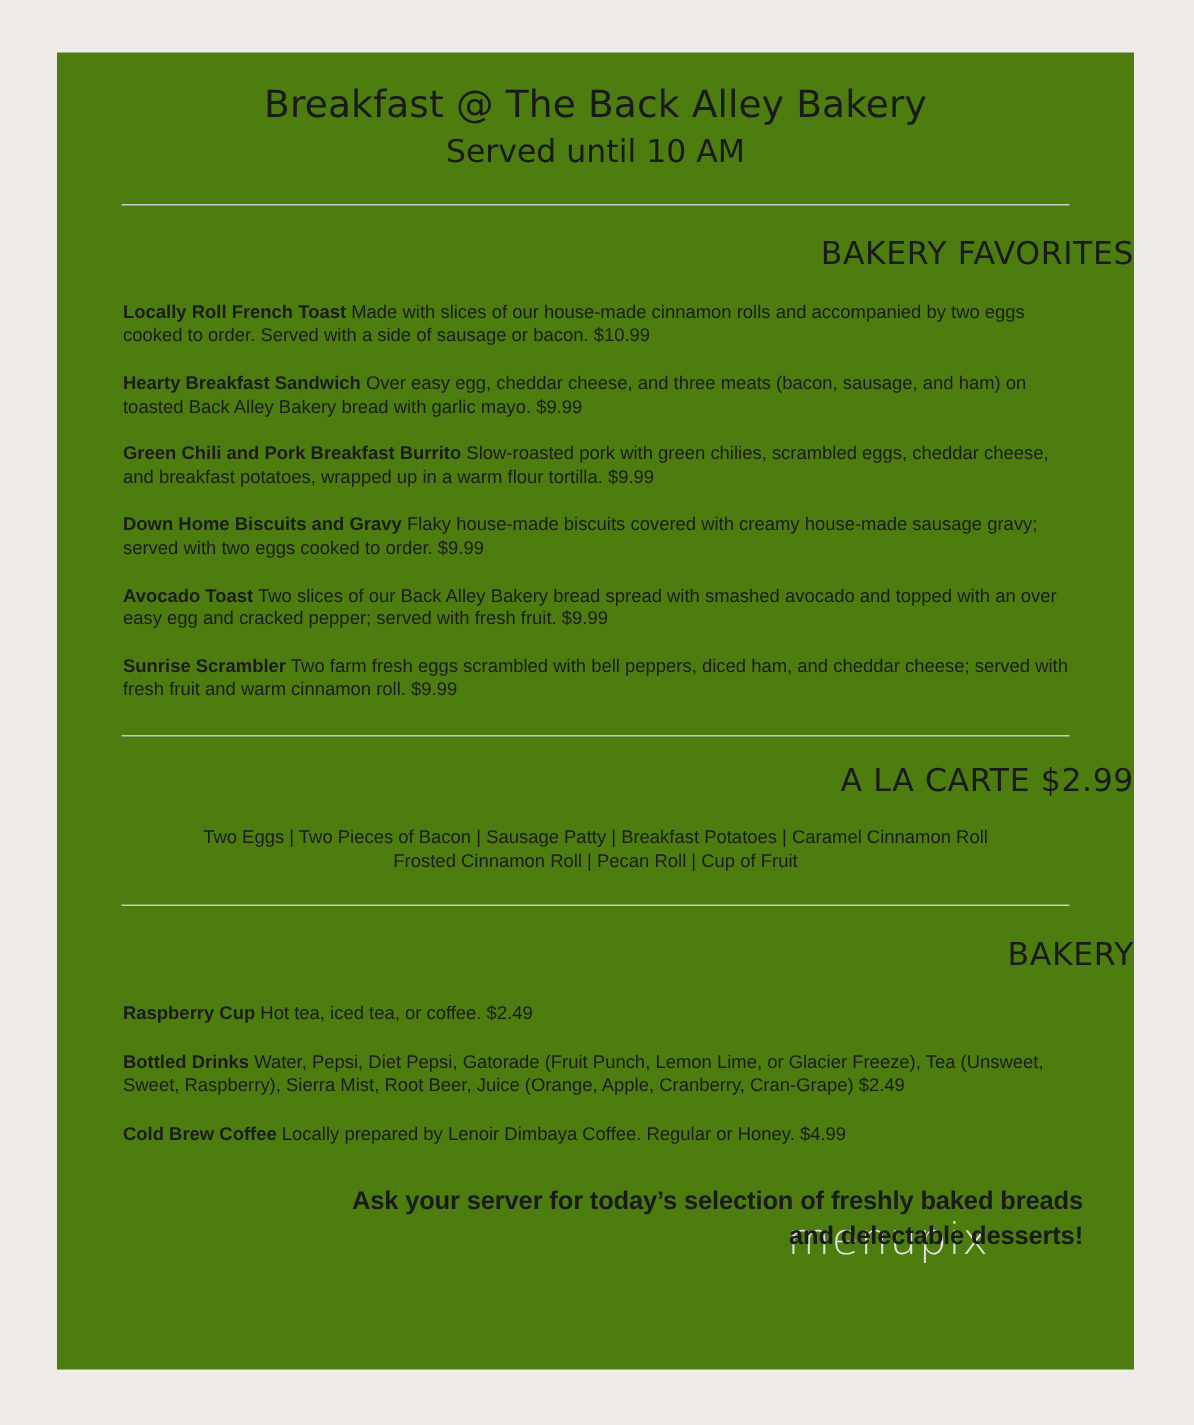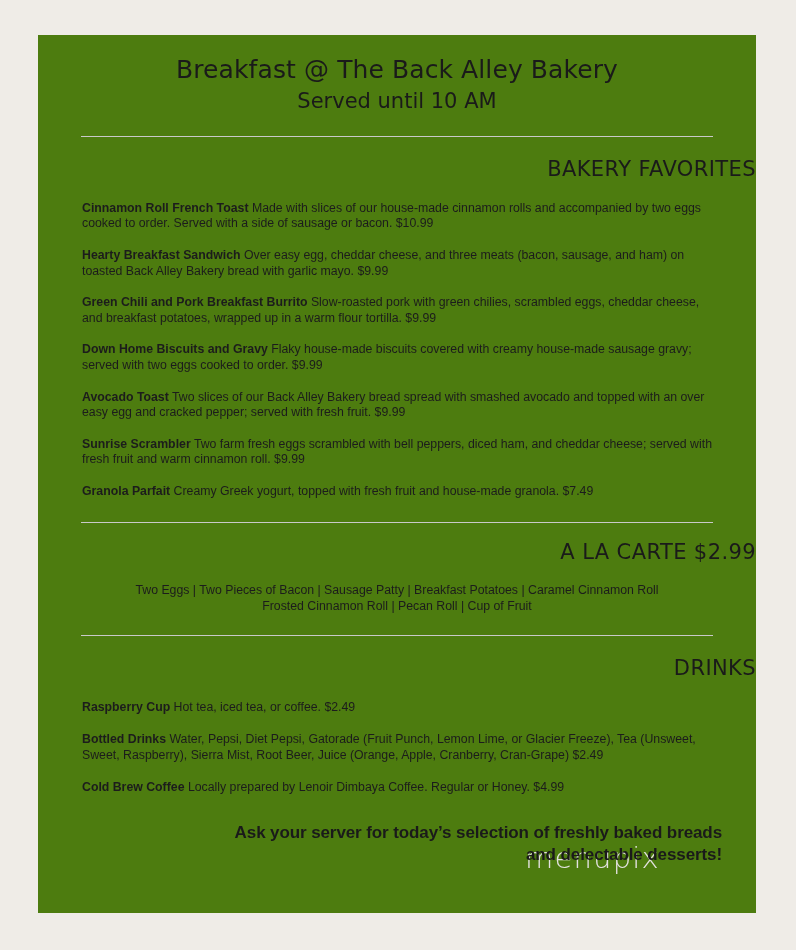--- a/index.html
+++ b/index.html
@@ -147,54 +147,51 @@
     <div class="menu-title">Breakfast  @ The Back Alley Bakery</div>
     <div class="menu-subtitle">Served until 10 AM</div>
   </div>
 
   <div class="rule rule-1"></div>
 
   <div class="section-title st-favorites">BAKERY FAVORITES</div>
 
   <div class="items" id="favorites-list">
     <p class="item">
-      <span class="item-name">Cinnamon Roll French Toast</span><span class="item-desc"> Made with slices of our house-made cinnamon rolls and accompanied by two eggs cooked to order. Served with a side of sausage or bacon. $10.99</span>
+      <span class="item-name">Locally Roll French Toast</span><span class="item-desc"> Made with slices of our house-made cinnamon rolls and accompanied by two eggs cooked to order. Served with a side of sausage or bacon. $10.99</span>
     </p>
     <p class="item">
       <span class="item-name">Hearty Breakfast Sandwich</span><span class="item-desc"> Over easy egg, cheddar cheese, and three meats (bacon, sausage, and ham) on toasted Back Alley Bakery bread with garlic mayo. $9.99</span>
     </p>
     <p class="item">
       <span class="item-name">Green Chili and Pork Breakfast Burrito</span><span class="item-desc"> Slow-roasted pork with green chilies, scrambled eggs, cheddar cheese, and breakfast potatoes, wrapped up in a warm flour tortilla. $9.99</span>
     </p>
     <p class="item">
       <span class="item-name">Down Home Biscuits and Gravy</span><span class="item-desc"> Flaky house-made biscuits covered with creamy house-made sausage gravy; served with two eggs cooked to order. $9.99</span>
     </p>
     <p class="item">
       <span class="item-name">Avocado Toast</span><span class="item-desc"> Two slices of our Back Alley Bakery bread spread with smashed avocado and topped with an over easy egg and cracked pepper; served with fresh fruit. $9.99</span>
     </p>
     <p class="item">
       <span class="item-name">Sunrise Scrambler</span><span class="item-desc"> Two farm fresh eggs scrambled with bell peppers, diced ham, and cheddar cheese; served with fresh fruit and warm cinnamon roll. $9.99</span>
-    </p>
-    <p class="item">
-      <span class="item-name">Granola Parfait</span><span class="item-desc"> Creamy Greek yogurt, topped with fresh fruit and house-made granola. $7.49</span>
     </p>
   </div>
 
   <div class="rule rule-2"></div>
 
   <div class="section-title st-carte">A LA CARTE $2.99</div>
 
   <div class="carte-lines">
     <span class="carte-line">Two Eggs | Two Pieces of Bacon | Sausage Patty | Breakfast Potatoes | Caramel Cinnamon Roll</span>
     <span class="carte-line">Frosted Cinnamon Roll | Pecan Roll | Cup of Fruit</span>
   </div>
 
   <div class="rule rule-3"></div>
 
-  <div class="section-title st-drinks">DRINKS</div>
+  <div class="section-title st-drinks">BAKERY</div>
 
   <div class="items" id="drinks-list">
     <p class="item">
       <span class="item-name">Raspberry Cup</span><span class="item-desc"> Hot tea, iced tea, or coffee. $2.49</span>
     </p>
     <p class="item">
       <span class="item-name">Bottled Drinks</span><span class="item-desc"> Water, Pepsi, Diet Pepsi, Gatorade (Fruit Punch, Lemon Lime, or Glacier Freeze), Tea (Unsweet, Sweet, Raspberry), Sierra Mist, Root Beer, Juice (Orange, Apple, Cranberry, Cran-Grape) $2.49</span>
     </p>
     <p class="item">
       <span class="item-name">Cold Brew Coffee</span><span class="item-desc"> Locally prepared by Lenoir Dimbaya Coffee. Regular or Honey. $4.99</span>

